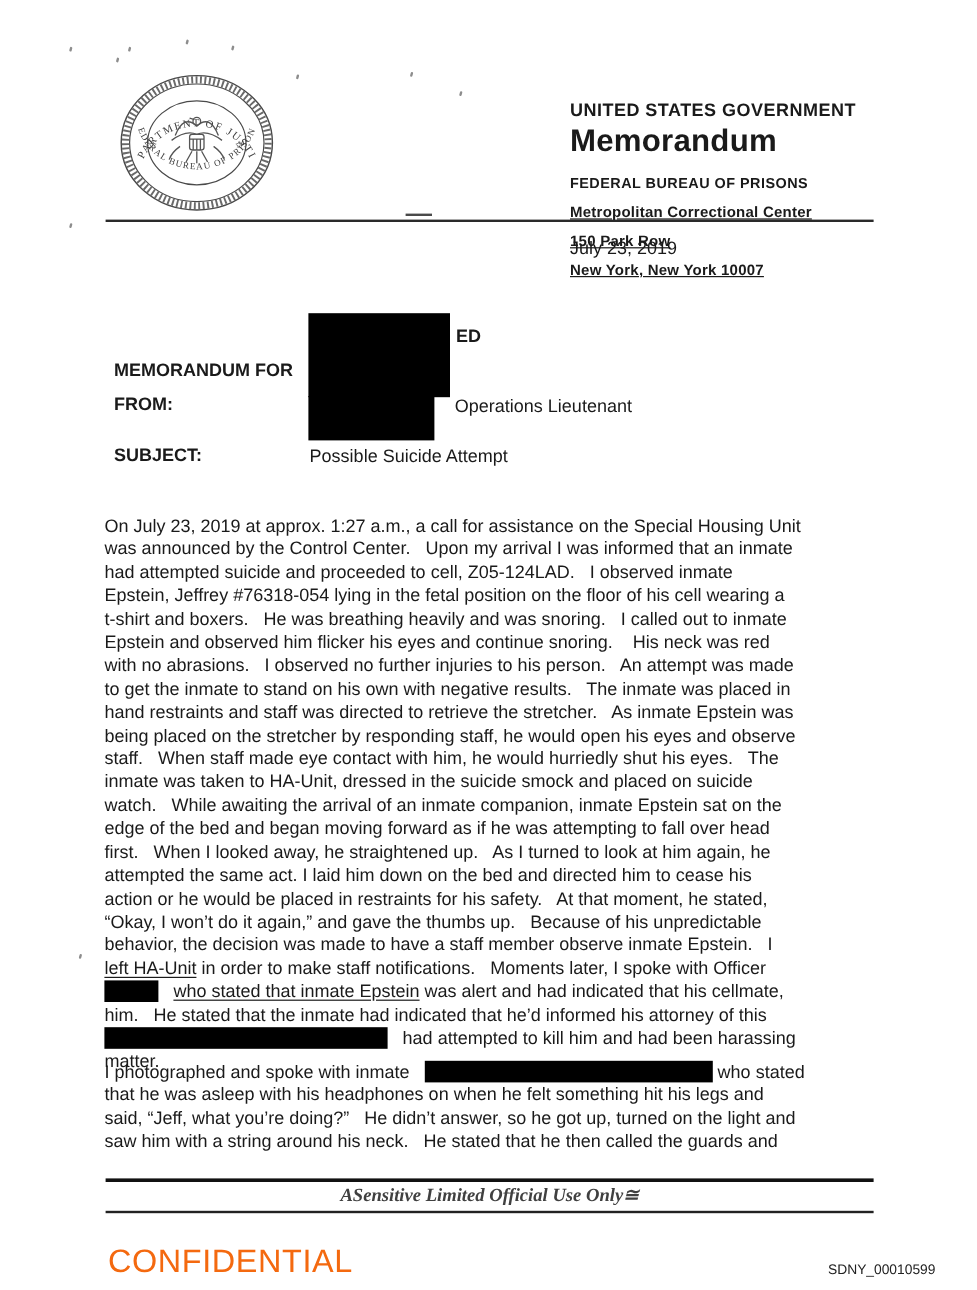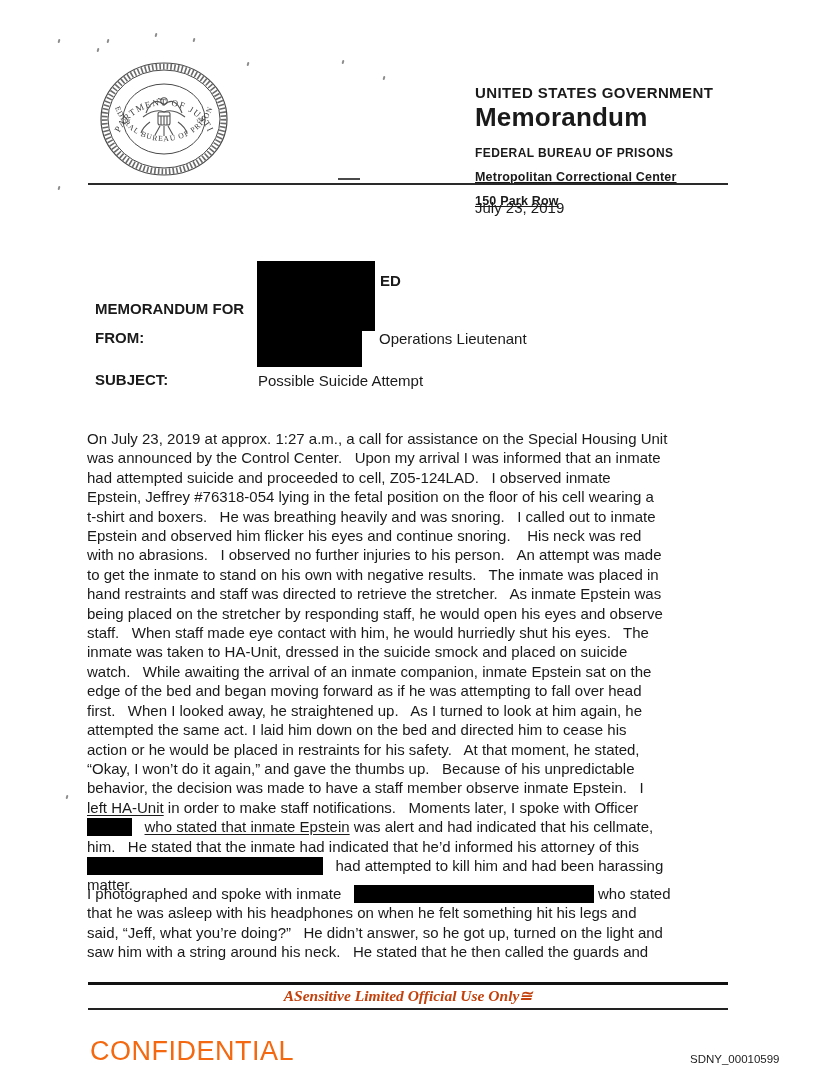--- a/index.html
+++ b/index.html
@@ -21,21 +21,21 @@
   .redact-block{background:#000;}
   
   #memo-body{left:87px;top:0;width:660px;}
   .para{position:absolute;left:0;}
   .bline{white-space:pre;font-size:15px;line-height:19.4px;}
   .bline .uline{text-decoration:underline;text-underline-offset:2px;}
   .redact{display:inline-block;background:#000;height:18px;vertical-align:-4px;}
   
   .class-banner{left:88px;top:982px;width:640px;border-top:3px solid #111;border-bottom:2px solid #222;
                 text-align:center;padding:2px 0 3px 0;}
-  .class-text{font-family:"Liberation Serif",serif;font-style:italic;font-weight:700;font-size:15.5px;color:#c2410c;}
+  .class-text{font-family:"Liberation Serif",serif;font-style:italic;font-weight:700;font-size:15.5px;color:#404040;}
   .confidential{left:90px;top:1036px;font-size:27px;letter-spacing:.5px;font-weight:400;}
   .bates{left:690px;top:1053px;font-size:11.5px;color:#222;}
   
   .speck{position:absolute;background:#8d8d8d;width:2px;height:4px;transform:rotate(15deg);border-radius:1px;}
 </style>
 </head>
 <body>
 
 <div class="page">
 
@@ -78,20 +78,21 @@
       <path d="M53,62 Q46,67 44,73 M81,62 Q88,67 90,73"></path>
     </g>
   </svg>
 
   <div class="abs hdr-right">
     <div class="us-gov">UNITED STATES GOVERNMENT</div>
     <div class="memo-word">Memorandum</div>
     <div class="fbop">FEDERAL BUREAU OF PRISONS</div>
     <div class="hdr-sub">Metropolitan Correctional Center</div>
     <div class="hdr-sub">150 Park Row</div>
+    <div class="hdr-sub">New York, New York 10007</div>
   </div>
 
   <div class="abs hdr-rule"></div>
   <div class="abs hdr-dash"></div>
 
   <div class="abs date">July 23, 2019</div>
 
   <div class="abs field-label" style="left:95px;top:272px;margin-top:28px;">MEMORANDUM FOR</div>
   <div class="abs field-label" style="left:380px;top:272px;">ED</div>
   <div class="abs redact-block" style="left:257px;top:261px;width:118px;height:70px;"></div>

